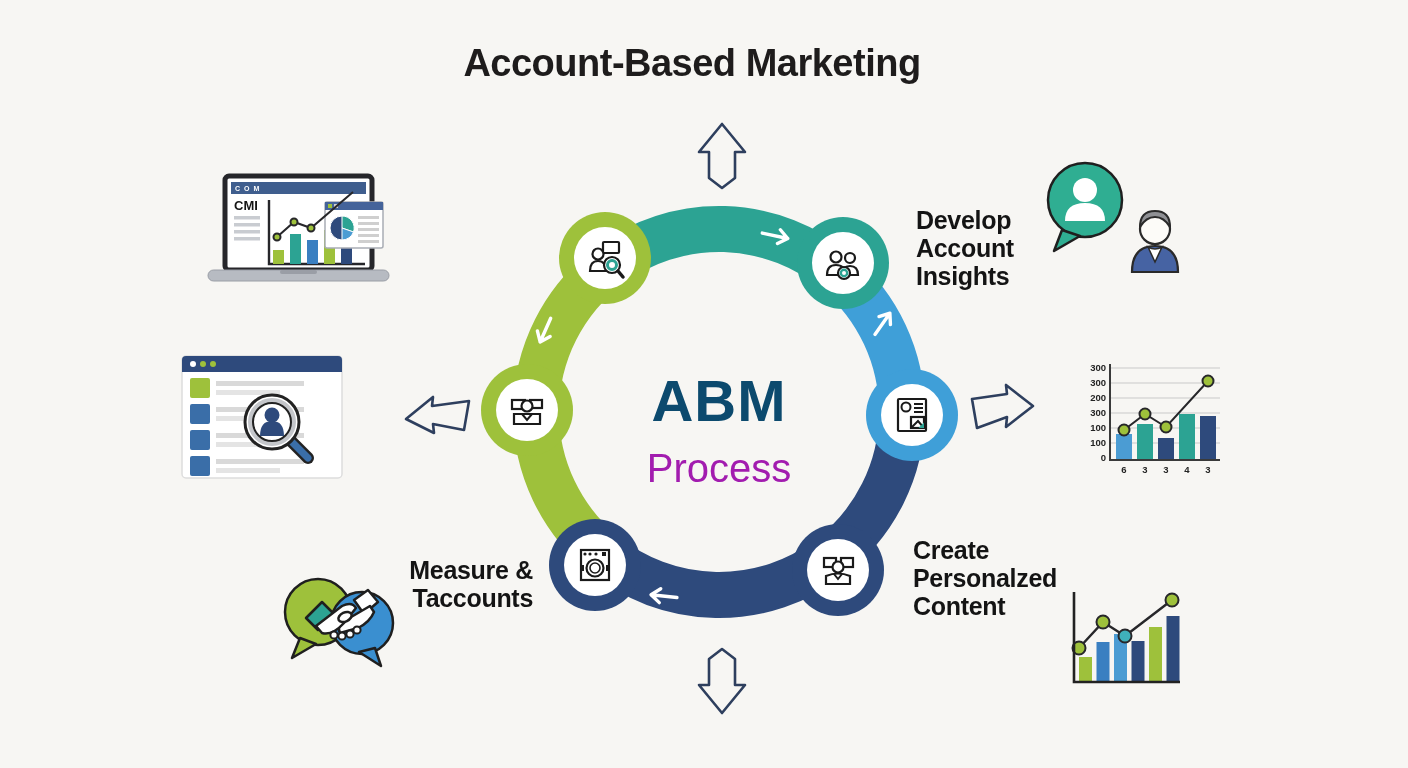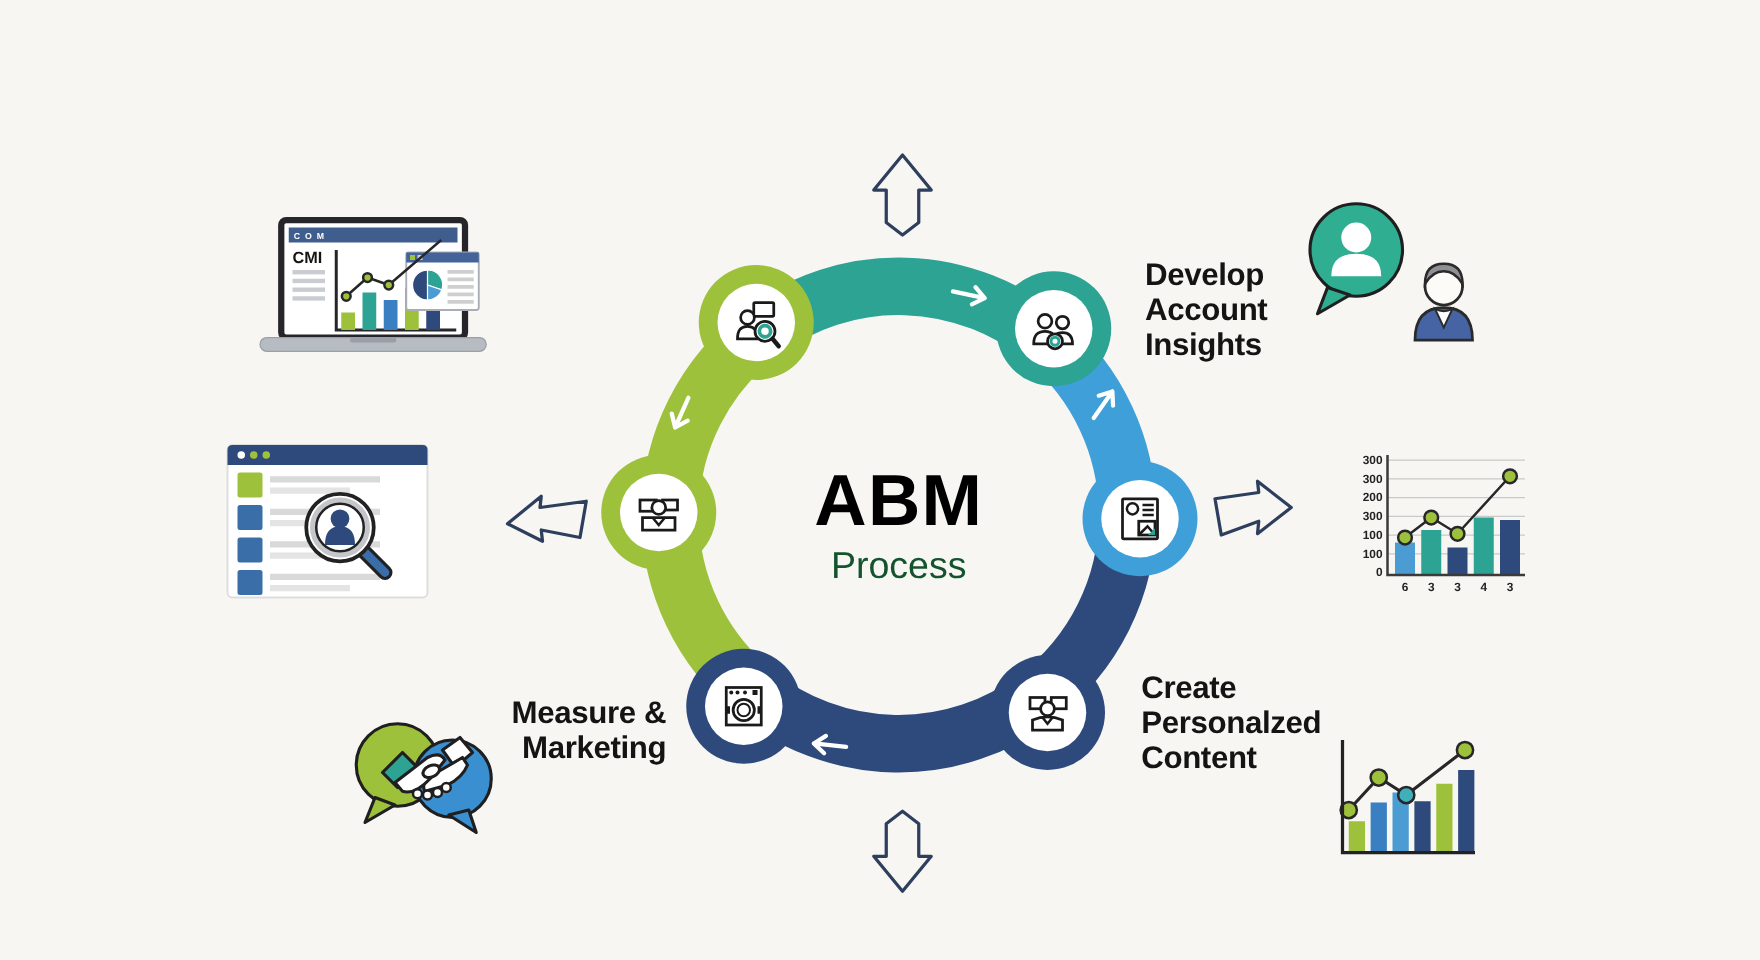--- a/index.html
+++ b/index.html
@@ -10,42 +10,43 @@
          font-size:38px;font-weight:bold;letter-spacing:-0.5px;color:#1e1c1c;}
   .step-label{position:absolute;font-size:25px;font-weight:bold;line-height:28px;
               letter-spacing:-0.3px;color:#141414;}
   .step-label span{display:block;}
   .lbl-identify{top:220px;right:868px;text-align:right;}
   .lbl-develop{top:206px;left:916px;text-align:left;}
   .lbl-create{top:536px;left:913px;text-align:left;}
   .lbl-measure{top:556px;left:383px;width:150px;text-align:right;}
   .center-text{position:absolute;left:719px;top:372px;transform:translateX(-50%);
                text-align:center;}
-  .center-text .abm{font-size:58px;font-weight:bold;letter-spacing:1px;color:#000000;line-height:58px;}
-  .center-text .proc{font-size:30px;font-weight:normal;color:#14532d;margin-top:6px;}
+  .center-text .abm{font-size:58px;font-weight:bold;letter-spacing:1px;color:#0c4a6e;line-height:58px;}
+  .center-text .proc{font-size:40px;font-weight:normal;color:#a21caf;margin-top:16px;}
 </style>
 </head>
 <body>
 
 <div class="stage">
 
+  <div class="title">Account-Based Marketing</div>
 
   <div class="step-label lbl-develop">
     <span>Develop</span>
     <span>Account</span>
     <span>Insights</span>
   </div>
   <div class="step-label lbl-create">
     <span>Create</span>
     <span>Personalzed</span>
     <span>Content</span>
   </div>
   <div class="step-label lbl-measure">
     <span>Measure &amp;</span>
-    <span>Marketing</span>
+    <span>Taccounts</span>
   </div>
 
   <div class="center-text">
     <div class="abm">ABM</div>
     <div class="proc">Process</div>
   </div>
 
   <svg width="1408" height="768" viewBox="0 0 1408 768" style="position:absolute;left:0;top:0;">
 
     <g fill="none" stroke-width="46">

